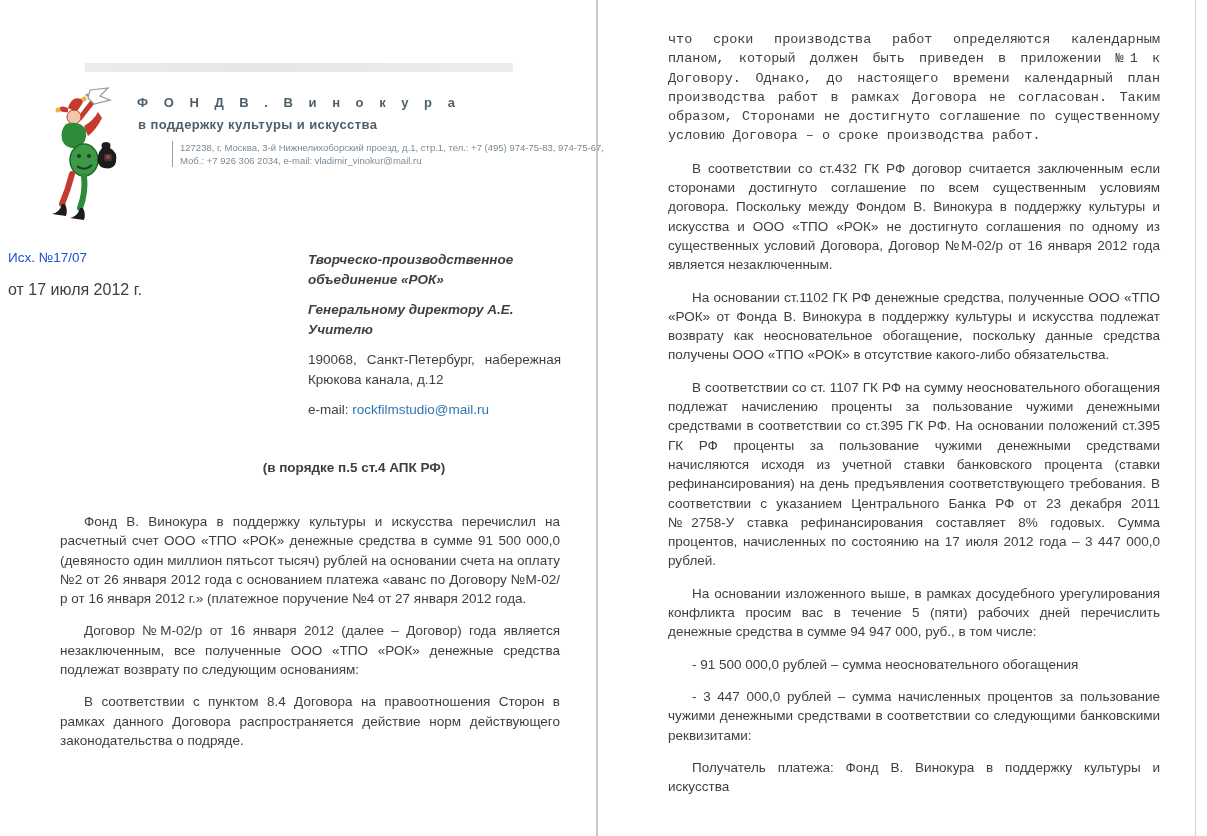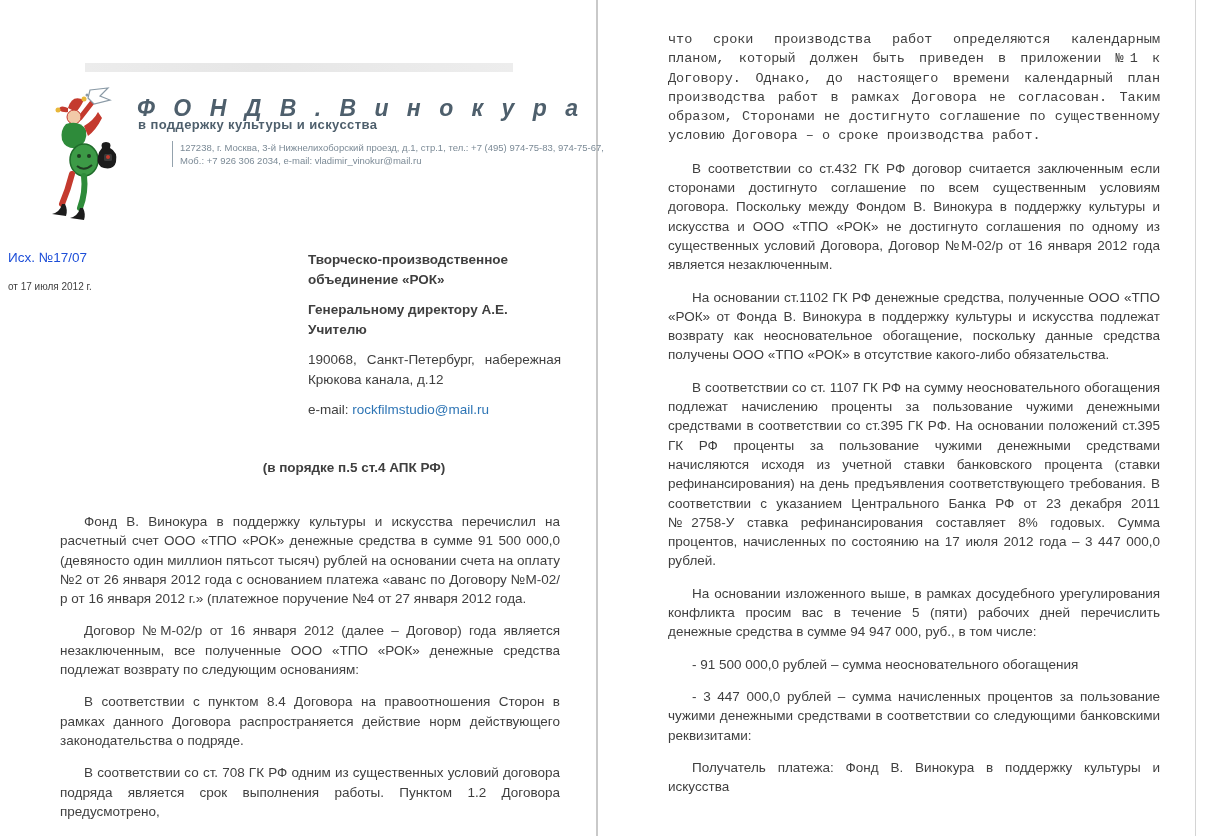--- a/index.html
+++ b/index.html
@@ -37,26 +37,25 @@
   }
   
   .logo {
     position: absolute;
     left: 50px; top: 86px;
     width: 88px; height: 150px;
   }
   .org-title {
     position: absolute;
     left: 137px; top: 95px;
-    font-size: 23px;
+    font-size: 13px;
     font-weight: bold;
     letter-spacing: 6px;
     color: #4e5f6c;
     white-space: nowrap;
-    font-style: italic;
   }
   .org-tagline {
     position: absolute;
     left: 138px; top: 117px;
     font-size: 13px;
     font-weight: bold;
     letter-spacing: 0.4px;
     color: #4e5f6c;
     white-space: nowrap;
   }
@@ -73,33 +72,33 @@
   
   .ref-number {
     position: absolute;
     left: 8px; top: 250px;
     font-size: 13.5px;
     color: #1d4ed8;
   }
   .ref-date {
     position: absolute;
     left: 8px; top: 281px;
-    font-size: 10px;
+    font-size: 16px;
     color: #3f3f3f;
   }
   
   .recipient {
     position: absolute;
     left: 308px; top: 250px;
     width: 253px;
     font-size: 13.5px;
     line-height: 19.5px;
     color: #3f3f3f;
   }
-  .recipient .bold { font-weight: bold; }
+  .recipient .bold { font-weight: bold; font-style: italic; }
   .recipient .block { margin-bottom: 11px; }
   .recipient .justify { text-align: justify; }
   .email-link {
     color: #2e75b5;
     cursor: pointer;
   }
   
   .doc-title-wrap {
     position: absolute;
     left: 60px; top: 460px;
@@ -206,21 +205,20 @@
   </div>
 
   <div class="doc-title-wrap">
     <p class="t2">(в порядке п.5 ст.4 АПК РФ)</p>
   </div>
 
   <div class="body-col body-left">
     <p>Фонд В. Винокура в поддержку культуры и искусства перечислил на расчетный счет ООО «ТПО «РОК» денежные средства в сумме  91 500 000,0  (девяносто один миллион пятьсот тысяч) рублей на основании счета на оплату №2 от 26 января 2012 года с основанием платежа «аванс по Договору №М-02/р от 16 января 2012 г.» (платежное поручение №4 от 27 января 2012 года.</p>
     <p>Договор №М-02/р от 16 января 2012 (далее – Договор) года является незаключенным, все полученные ООО «ТПО «РОК» денежные средства подлежат возврату по следующим основаниям:</p>
     <p>В соответствии с пунктом 8.4 Договора на правоотношения Сторон в рамках данного Договора распространяется действие норм действующего законодательства о подряде.</p>
-    <p>В соответствии со ст. 708 ГК РФ одним из существенных условий договора подряда является срок выполнения работы. Пунктом 1.2 Договора предусмотрено,</p>
   </div>
 
   <div class="body-col body-right">
     <p class="no-indent">что сроки производства работ определяются календарным планом, который должен быть приведен в приложении №1 к Договору. Однако, до настоящего времени календарный план производства работ в рамках Договора не согласован. Таким образом, Сторонами не достигнуто соглашение по существенному условию Договора – о сроке производства работ.</p>
     <p>В соответствии со ст.432 ГК РФ договор считается заключенным если сторонами достигнуто соглашение по всем существенным условиям договора. Поскольку между Фондом В. Винокура в поддержку культуры и искусства и ООО «ТПО «РОК» не достигнуто соглашения по одному из существенных условий Договора,  Договор №М-02/р от 16 января 2012 года является незаключенным.</p>
     <p>На основании ст.1102 ГК РФ денежные средства, полученные ООО «ТПО «РОК» от Фонда В. Винокура в поддержку культуры и искусства подлежат возврату как неосновательное обогащение, поскольку данные средства получены ООО «ТПО «РОК» в отсутствие какого-либо обязательства.</p>
     <p>В соответствии со ст. 1107 ГК РФ на сумму неосновательного обогащения подлежат начислению проценты за пользование чужими денежными средствами в соответствии со ст.395 ГК РФ. На основании положений ст.395 ГК РФ проценты за пользование чужими денежными средствами начисляются исходя из учетной ставки банковского процента (ставки рефинансирования) на день предъявления соответствующего требования. В соответствии с указанием Центрального Банка РФ от 23 декабря 2011 №2758-У ставка рефинансирования составляет 8% годовых. Сумма процентов, начисленных по состоянию на 17 июля 2012 года – 3 447 000,0 рублей.</p>
     <p>На основании изложенного выше, в рамках досудебного урегулирования конфликта просим вас в течение 5 (пяти) рабочих дней  перечислить денежные средства в сумме 94 947 000, руб., в том числе:</p>
     <p>- 91 500 000,0 рублей – сумма неосновательного обогащения</p>
     <p>- 3 447 000,0 рублей – сумма начисленных процентов за пользование чужими денежными средствами в соответствии со следующими банковскими реквизитами:</p>

